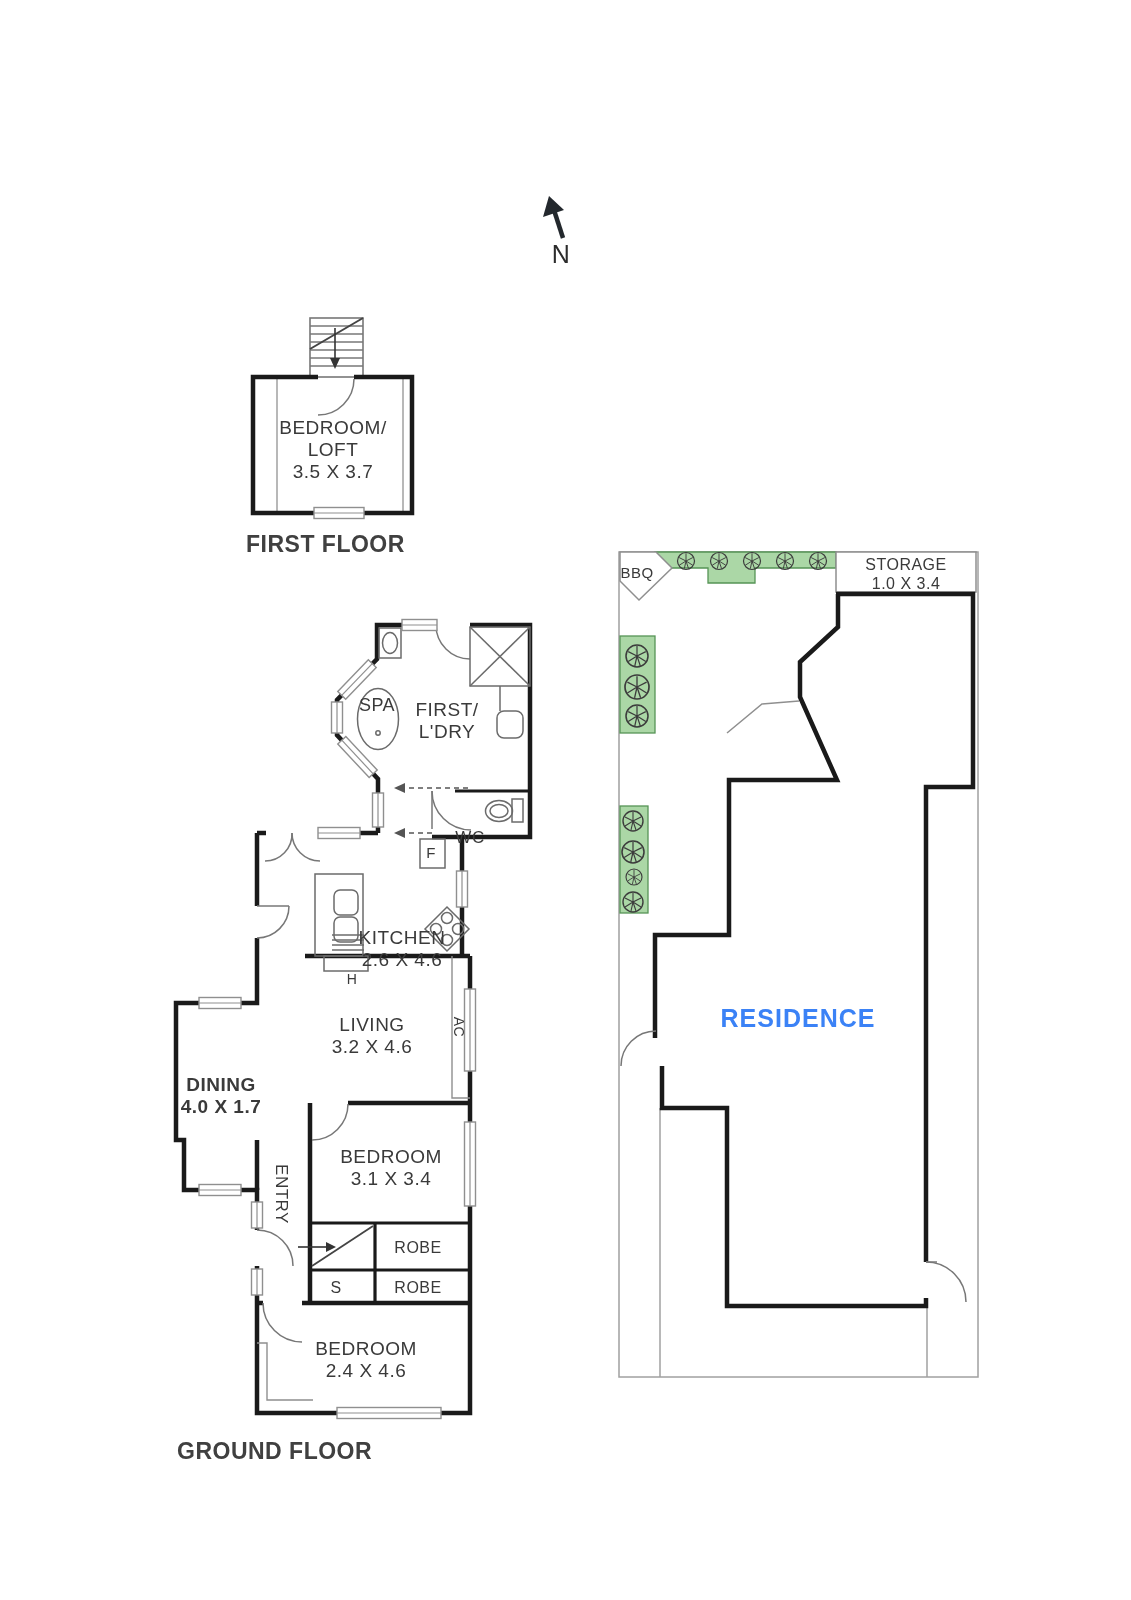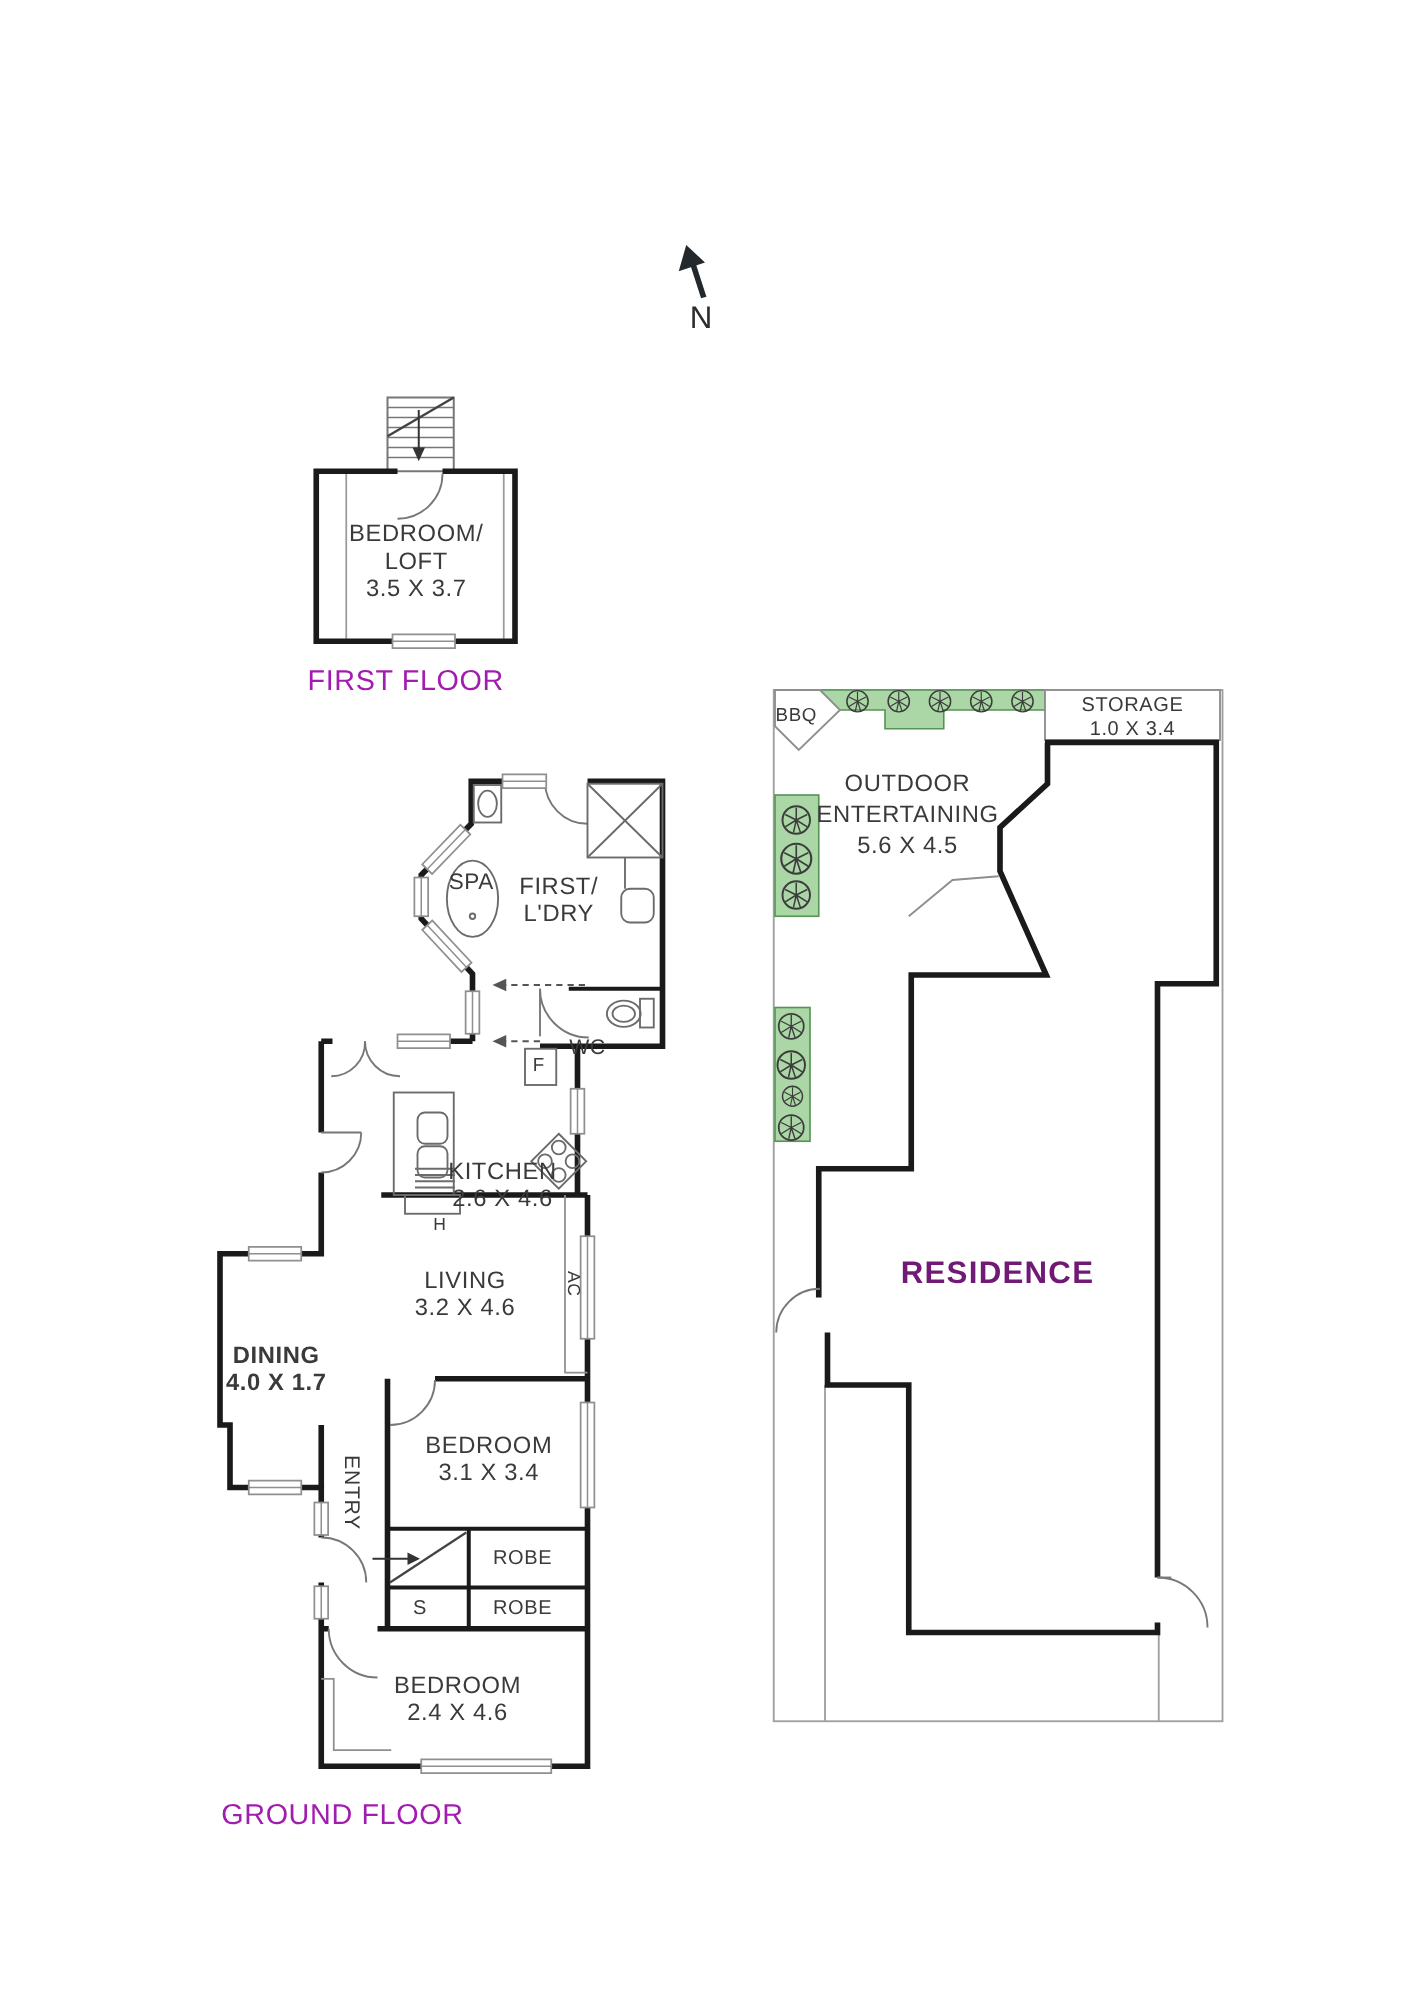--- a/index.html
+++ b/index.html
@@ -20,25 +20,25 @@
     letter-spacing:.5px;
     line-height:1.18;
     transform:translate(-50%,-50%);
   }
   .room{font-size:19px;}
   .room .line{line-height:22px;}
   .small{font-size:15px;}
   .tiny{font-size:18px;}
   .title{
     position:absolute;
-    font-size:23px;font-weight:normal;letter-spacing:.5px;color:#a21caf;
+    font-size:23px;font-weight:bold;letter-spacing:.5px;color:#404040;
     transform:none;white-space:nowrap;
   }
   .v-label{transform:translate(-50%,-50%) rotate(90deg);}
-  .big{font-size:25px;font-weight:bold;letter-spacing:1px;color:#701a75;}
+  .big{font-size:25px;font-weight:bold;letter-spacing:1px;color:#3b82f6;}
   .north-n{font-size:25px;color:#2c2c2c;}
 </style>
 </head>
 <body>
 
 <div id="canvas">
 
 <svg id="plan-svg" width="1131" height="1600" viewBox="0 0 1131 1600">
   <defs>
     <g id="plant">
@@ -309,20 +309,15 @@
     <div class="line">BEDROOM</div>
     <div class="line">2.4 X 4.6</div>
   </div>
   <div class="title" style="left:177px;top:1438px;">GROUND FLOOR</div>
 
   <div class="lbl small" style="left:637px;top:573px;">BBQ</div>
   <div class="lbl" style="left:906px;top:575px;font-size:16px;">
     <div>STORAGE</div>
     <div>1.0 X 3.4</div>
   </div>
-  <div class="lbl room" style="left:726px;top:652px;">
-    <div style="line-height:25px;">OUTDOOR</div>
-    <div style="line-height:25px;">ENTERTAINING</div>
-    <div style="line-height:25px;">5.6 X 4.5</div>
-  </div>
   <div class="lbl big" style="left:798px;top:1019px;">RESIDENCE</div>
 
 </div>
 
 </body></html>

